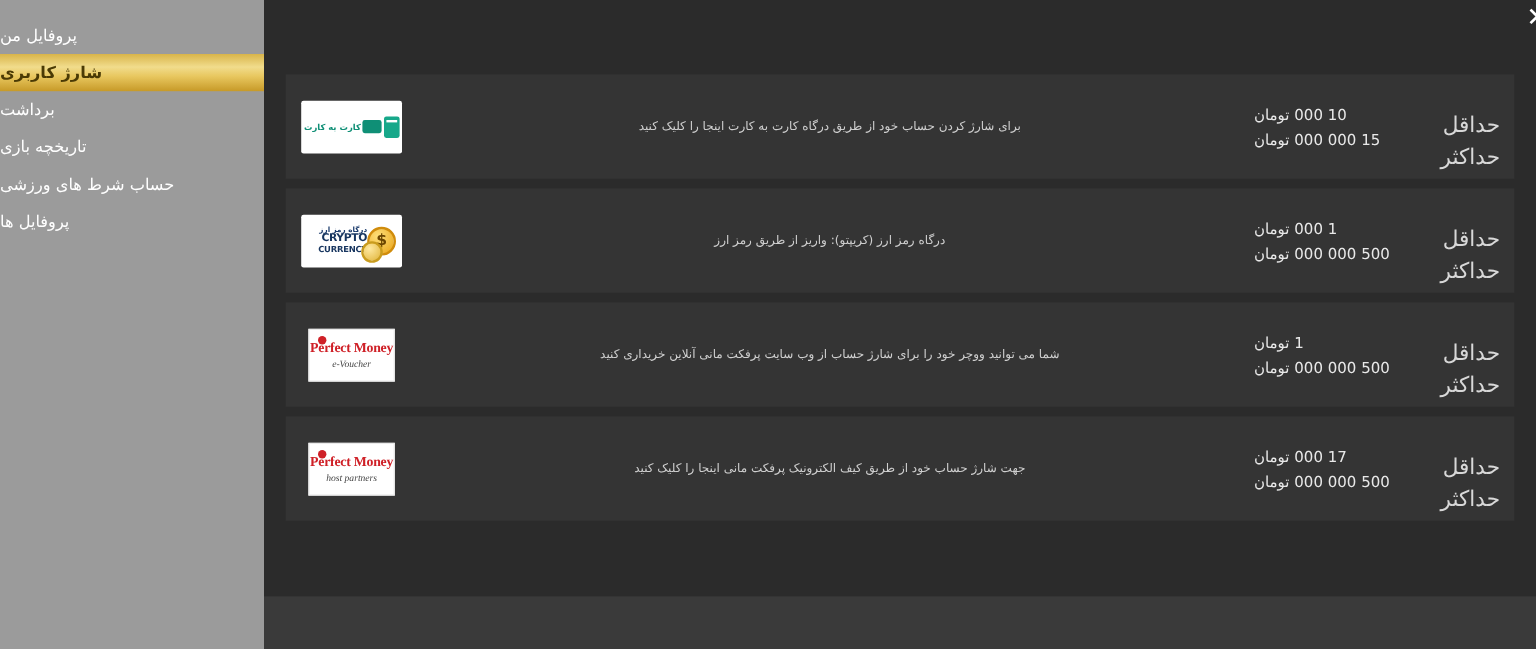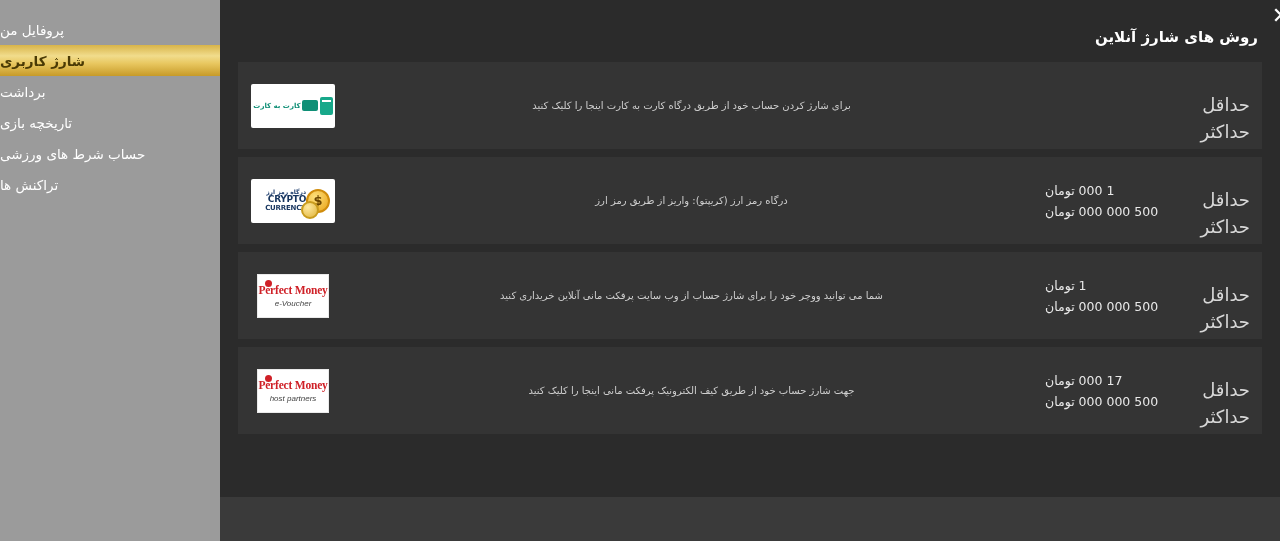--- a/index.html
+++ b/index.html
@@ -149,21 +149,21 @@
     display: flex; flex-direction: column; align-items: center;
     justify-content: center; position: relative;
     border: 1px solid #eaeaea;
   }
   .logo-pm .pm-main {
     color: #cf2027; font-size: 11.5px; font-weight: bold;
     font-family: "Liberation Serif", serif; letter-spacing: -0.2px;
   }
   .logo-pm .pm-sub {
     color: #444; font-size: 8px; font-style: italic;
-    font-family: Liberation Sans, sans-serif; margin-top: 3px;
+    font-family: Liberation Serif, serif; margin-top: 3px;
   }
   .logo-pm .pm-dot {
     position: absolute; top: 5px; left: 7px;
     width: 7px; height: 7px; border-radius: 50%; background: #cf2027;
   }
 
   .desc-cell {
     flex: 1;
     text-align: center;
     color: #cfcfcf;
@@ -236,29 +236,32 @@
 </style>
 </head>
 <body>
 
 <div class="page">
 
   <div class="main">
 
     <div class="close-btn">✕</div>
 
-    <div class="page-title">روش های شارژ آنلاین</div>
 
     <div class="methods">
 
       <div class="method-row">
         <div class="limits-cell">
           <div class="limit-labels">
             <div>حداقل</div>
             <div>حداکثر</div>
+          </div>
+          <div class="limit-values">
+            <div>10 000 تومان</div>
+            <div>15 000 000 تومان</div>
           </div>
         </div>
         <div class="desc-cell">برای شارژ کردن حساب خود از طریق درگاه کارت به کارت اینجا را کلیک کنید</div>
         <div class="logo-cell">
           <div class="logo-box">
             <div class="logo-card2card">
               <div class="glyphs">
                 <div class="c1"></div>
                 <div class="c2"></div>
               </div>
@@ -352,17 +355,17 @@
     <div class="side-item">
       <span class="side-label">برداشت</span>
     </div>
     <div class="side-item">
       <span class="side-label">تاریخچه بازی</span>
     </div>
     <div class="side-item">
       <span class="side-label">حساب شرط های ورزشی</span>
     </div>
     <div class="side-item">
-      <span class="side-label">تراکنش ها</span>
+      <span class="side-label">پروفایل ها</span>
     </div>
   </div>
 
 </div>
 
 </body></html>

